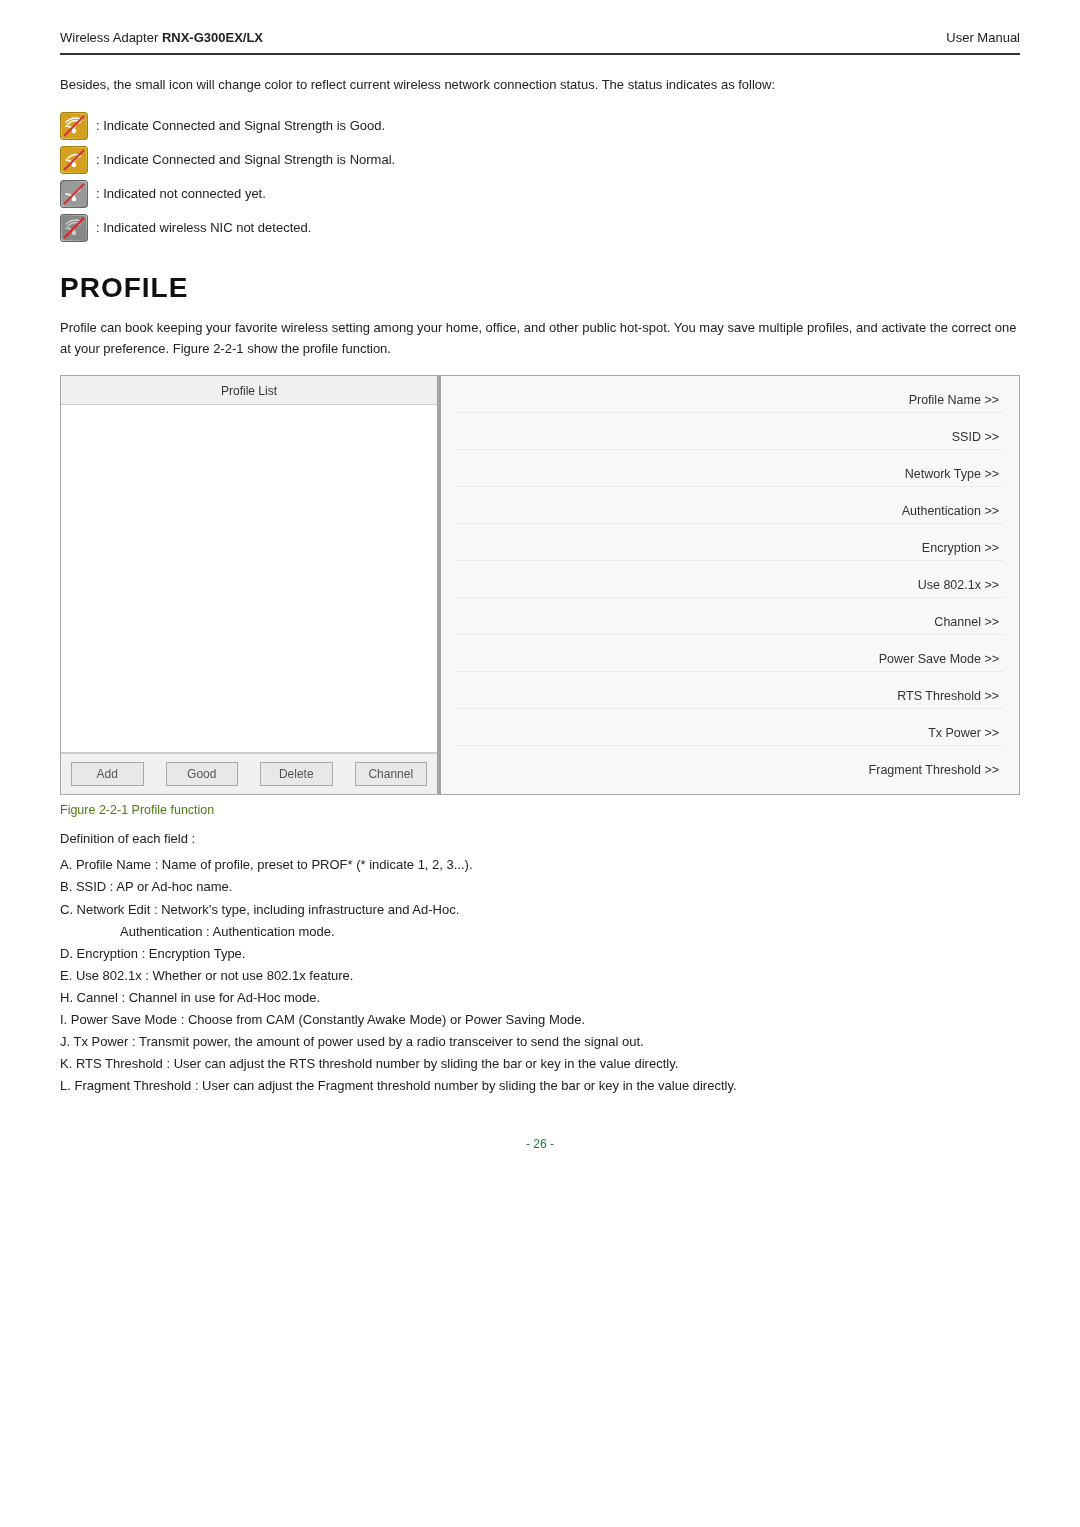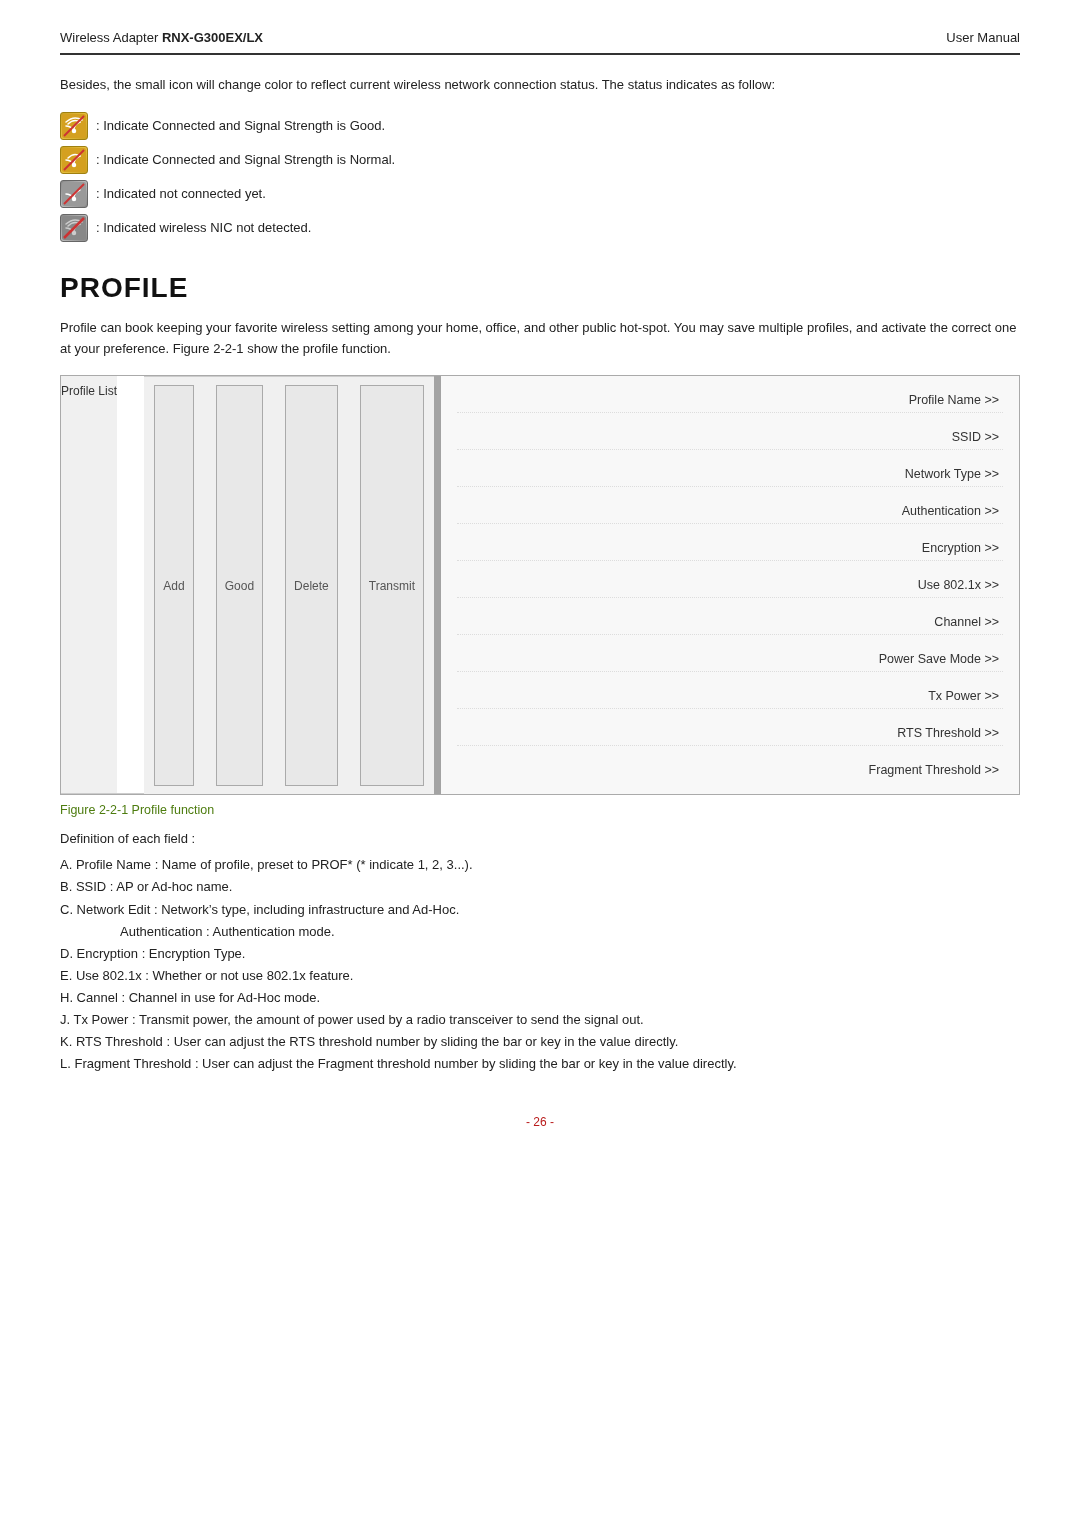--- a/index.html
+++ b/index.html
@@ -130,23 +130,23 @@
       background: #f8f8f8;
     }
 
     .profile-ui-inner {
       display: flex;
       flex-direction: row;
     }
 
     .profile-list-panel {
       flex: 0 0 380px;
-      border-right: 7px solid #a3a3a3;
-      display: flex;
-      flex-direction: row;
+      border-right: 4px solid #a3a3a3;
+      display: flex;
+      flex-direction: column;
     }
 
     .profile-list-title {
       text-align: center;
       font-size: 12px;
       padding: 8px 0 6px 0;
       color: #333;
       border-bottom: 1px solid #ccc;
       background: #f0f0f0;
     }
@@ -228,21 +228,21 @@
       padding-left: 0;
     }
 
     .definition-item.indented {
       margin-left: 60px;
     }
 
     .page-number {
       text-align: center;
       font-size: 12px;
-      color: #b91c1c;
+      color: #15803d;
       margin-top: 40px;
     }
 
     .bold { font-weight: bold; }
   </style>
 </head>
 <body>
 
 <div class="page">
 
@@ -328,21 +328,21 @@
     <div class="profile-ui-container">
       <div class="profile-ui-inner">
 
         <div class="profile-list-panel">
           <div class="profile-list-title">Profile List</div>
           <div class="profile-list-content"></div>
           <div class="profile-buttons">
             <button class="profile-btn">Add</button>
             <button class="profile-btn">Good</button>
             <button class="profile-btn">Delete</button>
-            <button class="profile-btn">Transmit</button>
+            <button class="profile-btn">Channel</button>
           </div>
         </div>
 
         <div class="profile-fields-panel">
           <div class="profile-field-row">
             <span class="field-label">Profile Name &gt;&gt;</span>
           </div>
           <div class="profile-field-row">
             <span class="field-label">SSID &gt;&gt;</span>
           </div>
@@ -358,24 +358,24 @@
           <div class="profile-field-row">
             <span class="field-label">Use 802.1x &gt;&gt;</span>
           </div>
           <div class="profile-field-row">
             <span class="field-label">Channel &gt;&gt;</span>
           </div>
           <div class="profile-field-row">
             <span class="field-label">Power Save Mode &gt;&gt;</span>
           </div>
           <div class="profile-field-row">
+            <span class="field-label">RTS Threshold &gt;&gt;</span>
+          </div>
+          <div class="profile-field-row">
             <span class="field-label">Tx Power &gt;&gt;</span>
-          </div>
-          <div class="profile-field-row">
-            <span class="field-label">RTS Threshold &gt;&gt;</span>
           </div>
           <div class="profile-field-row">
             <span class="field-label">Fragment Threshold &gt;&gt;</span>
           </div>
         </div>
 
       </div>
     </div>
 
     <p class="figure-caption">Figure 2-2-1 Profile function</p>
@@ -383,20 +383,21 @@
     <div class="definition-section">
       <p class="definition-title">Definition of each field :</p>
       <div>
         <p class="definition-item">A. Profile Name : Name of profile, preset to PROF* (* indicate 1, 2, 3...).</p>
         <p class="definition-item">B. SSID :   AP or Ad-hoc name.</p>
         <p class="definition-item">C. Network Edit : Network’s type, including infrastructure and Ad-Hoc.</p>
         <p class="definition-item indented">Authentication : Authentication mode.</p>
         <p class="definition-item">D. Encryption : Encryption Type.</p>
         <p class="definition-item">E. Use 802.1x : Whether or not use 802.1x feature.</p>
         <p class="definition-item">H. Cannel : Channel in use for Ad-Hoc mode.</p>
+        <p class="definition-item">I.    Power Save Mode : Choose from CAM (Constantly Awake Mode) or Power Saving Mode.</p>
         <p class="definition-item">J. Tx Power : Transmit power, the amount of power used by a radio transceiver to send the signal out.</p>
         <p class="definition-item">K. RTS Threshold : User can adjust the RTS threshold number by sliding the bar or key in the value directly.</p>
         <p class="definition-item">L. Fragment Threshold : User can adjust the Fragment threshold number by sliding the bar or key in the value directly.</p>
       </div>
     </div>
 
   </div>
 
   <div class="page-number">- 26 -</div>
 

